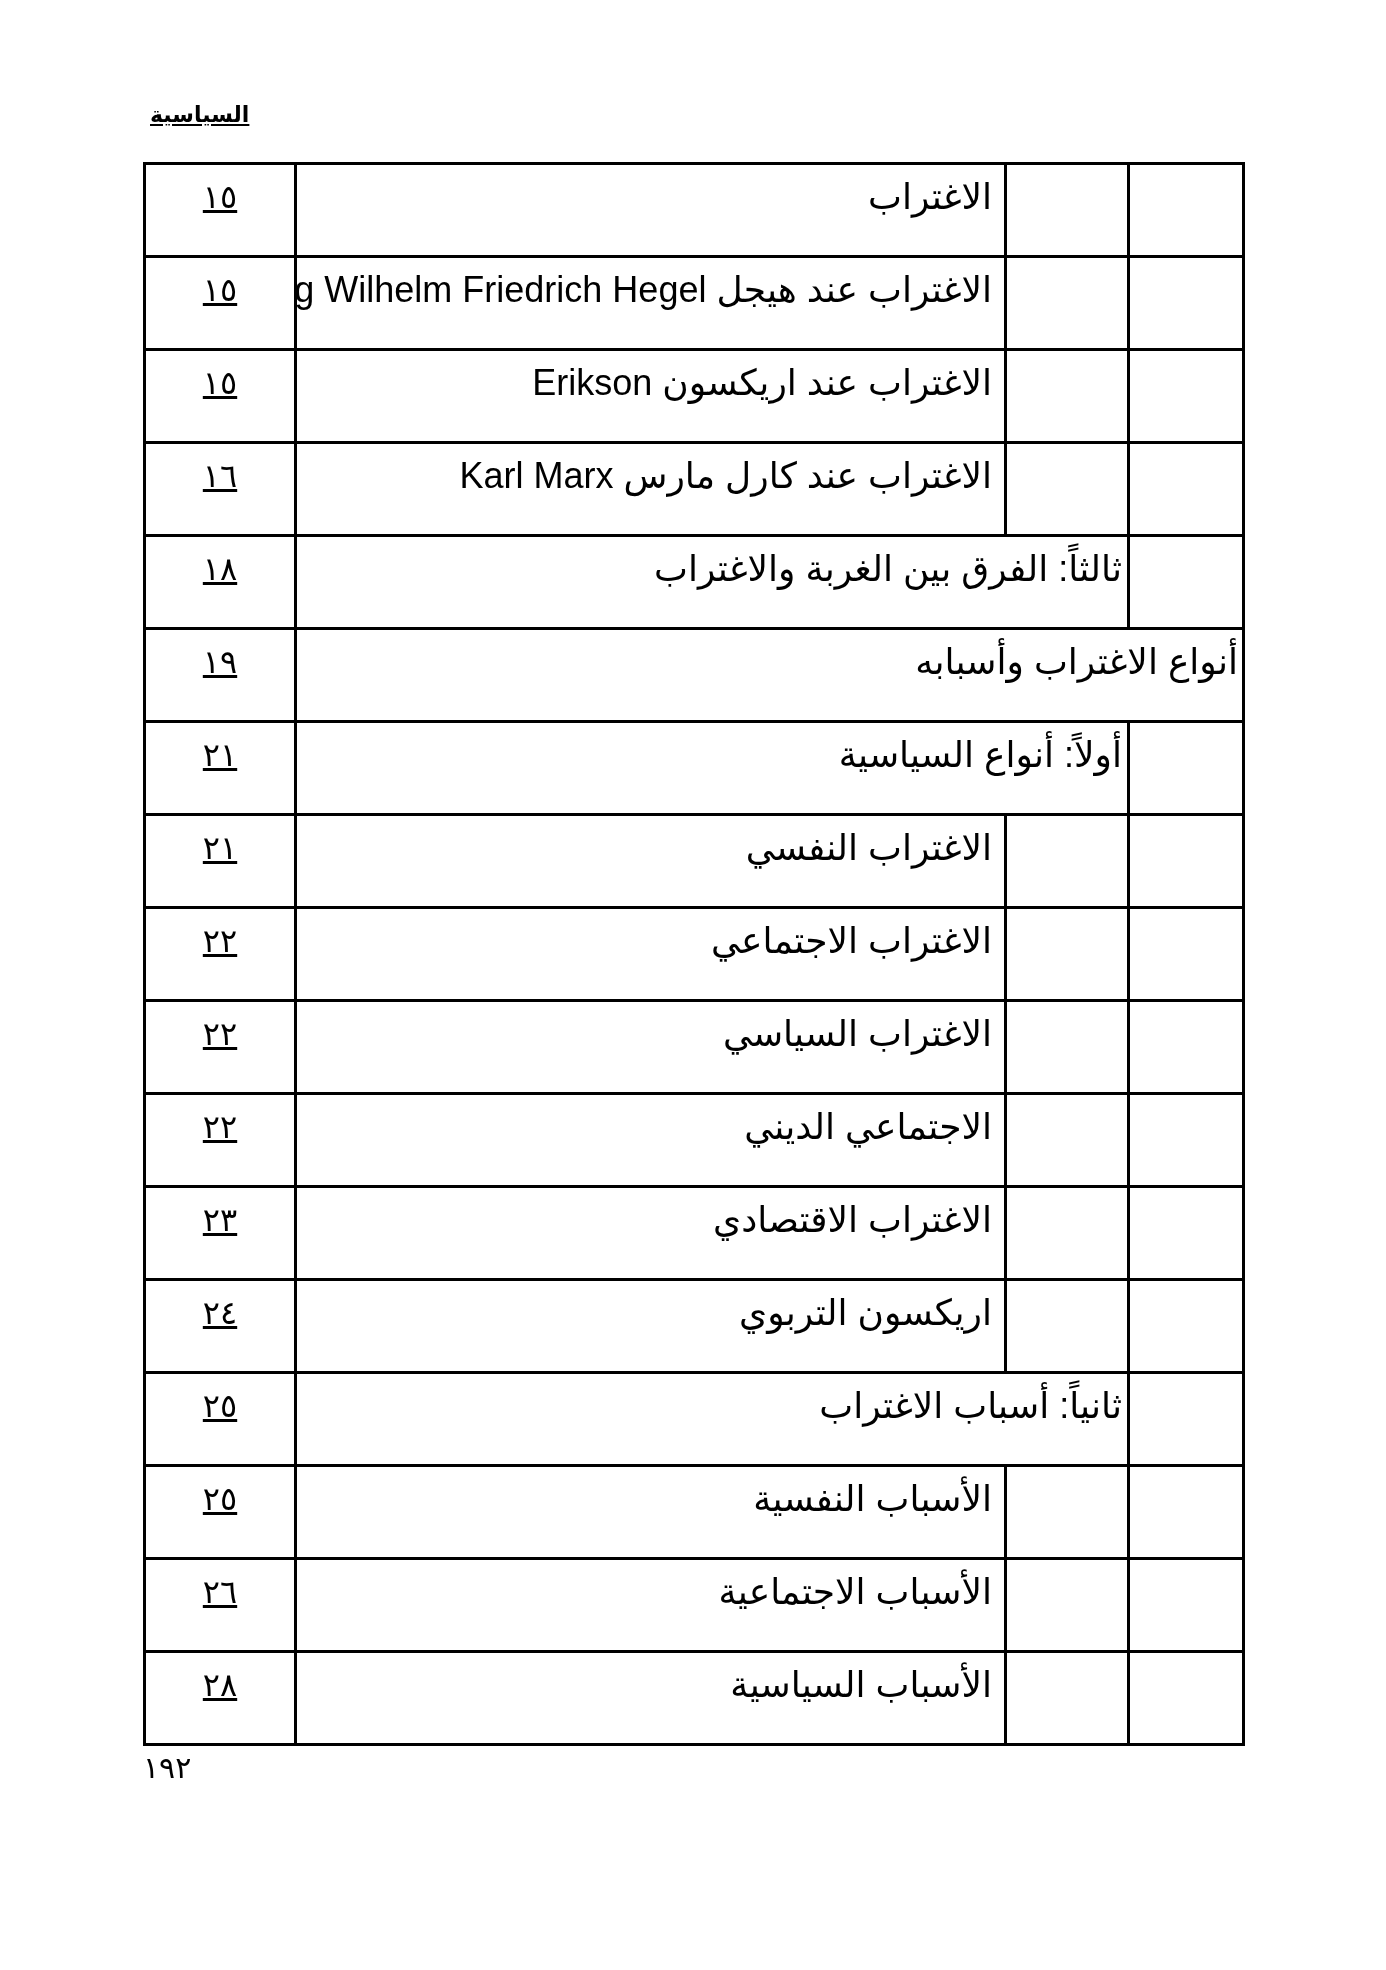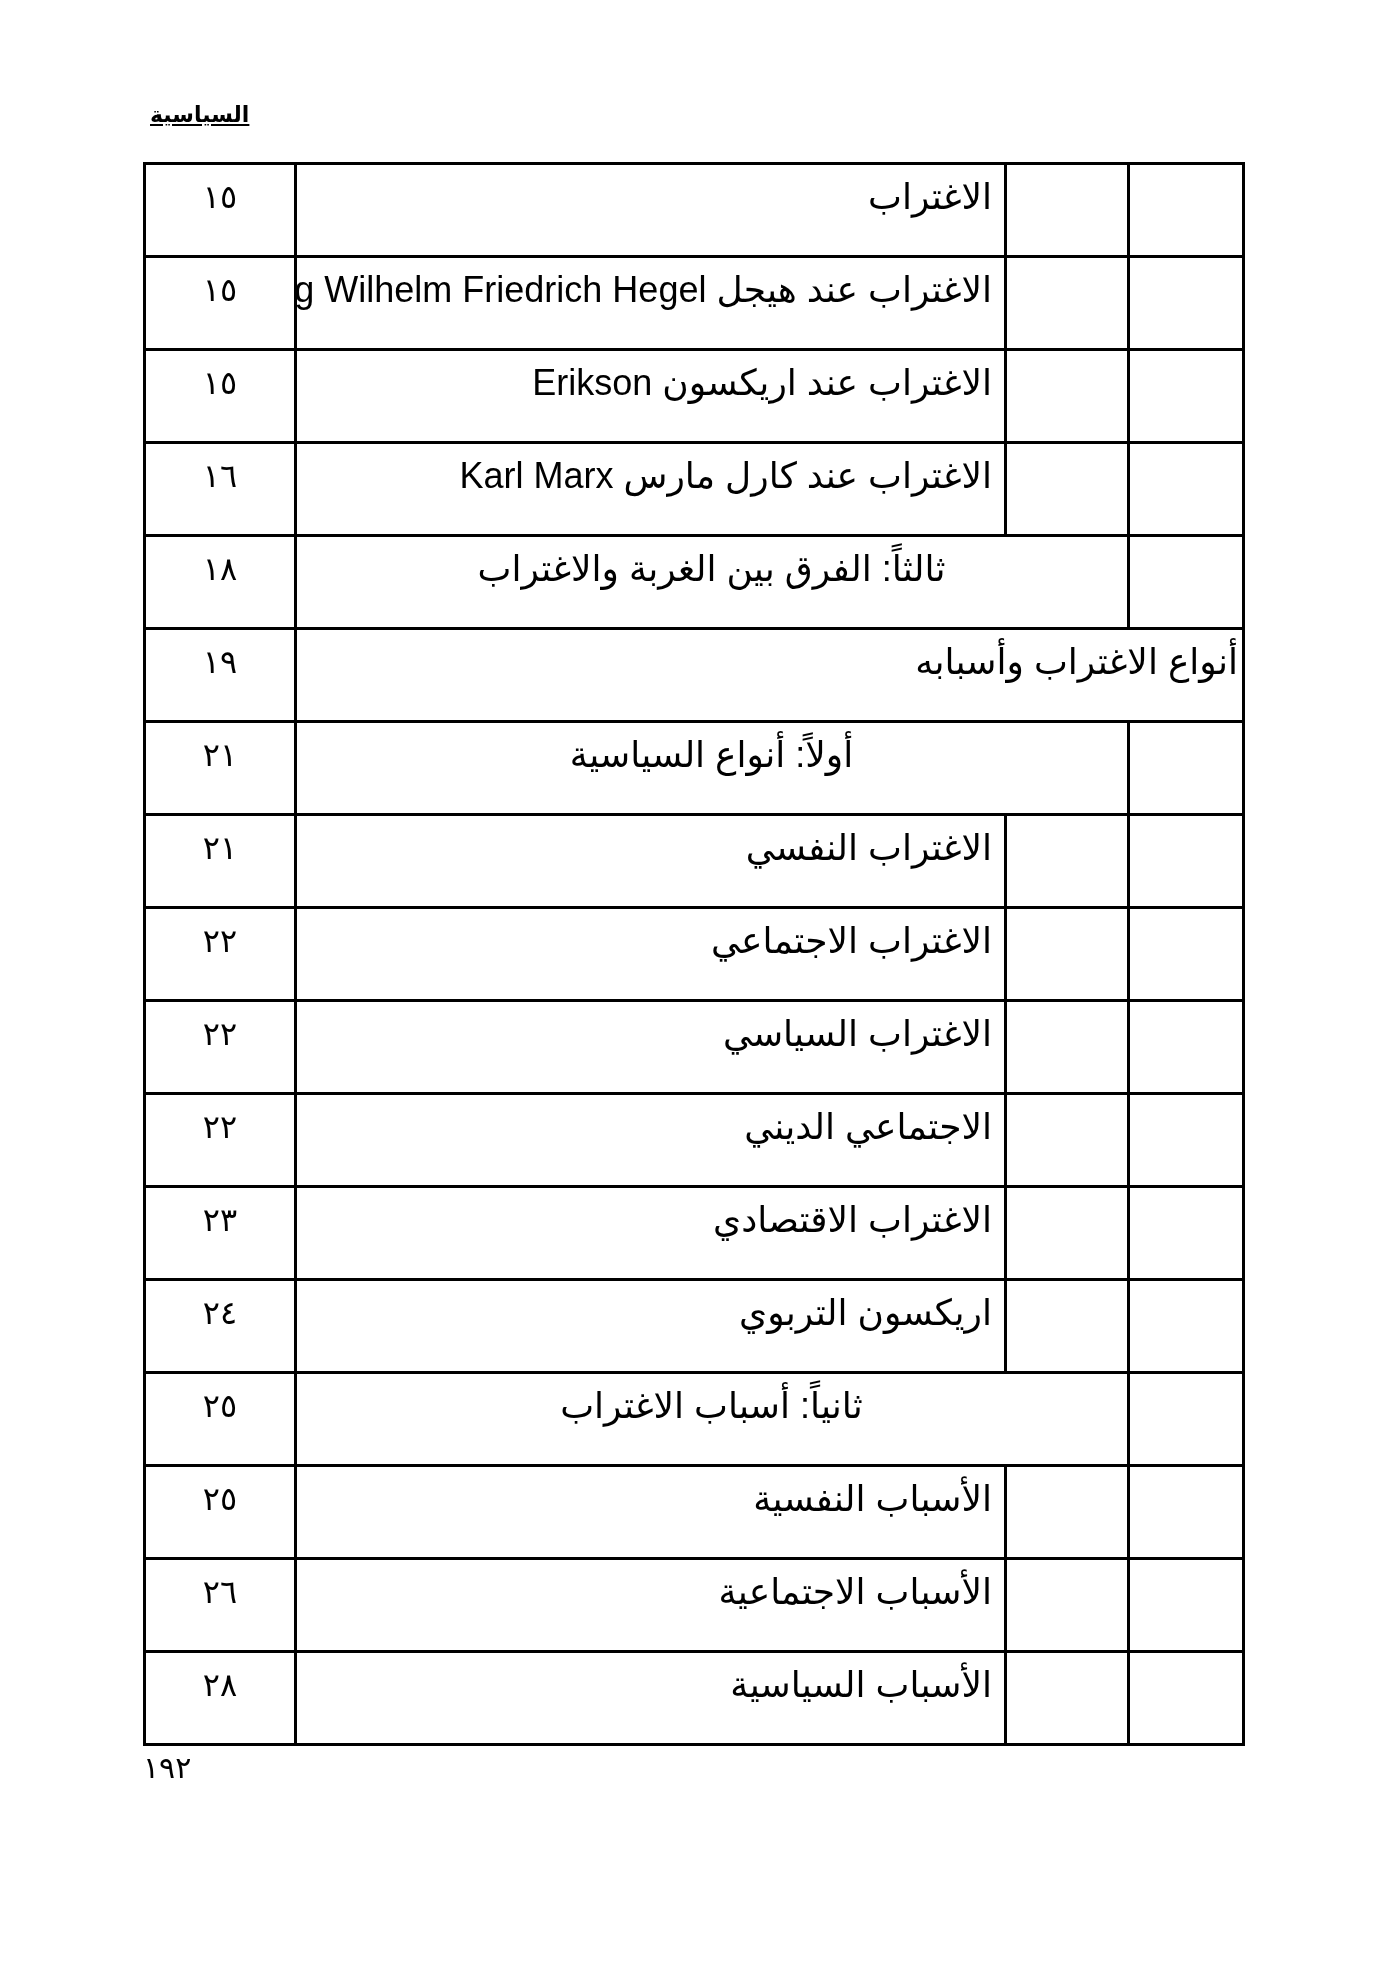--- a/index.html
+++ b/index.html
@@ -46,28 +46,29 @@
     overflow: hidden;
   }
   td.cell-title {
     text-align: right;
     font-size: 36px;
     line-height: 1.25;
     padding: 9px 12px 0 4px;
     white-space: nowrap;
     margin-left: 28px;
   }
-  td.cell-title.span2 { padding-right: 5px; text-align: center; }
+  td.cell-title.span2 { padding-right: 5px; }
   td.cell-title.span3 { padding-right: 4px; }
   td.cell-num {
     font-family: "DejaVu Sans", sans-serif;
     text-align: center;
     font-size: 32px;
     line-height: 1.2;
     padding-top: 13px;
+    text-decoration: underline;
   }
 
   .page-footer {
     position: absolute;
     left: 143px;
     top: 1751px;
     width: 1099px;
     text-align: left;
     font-family: "DejaVu Sans", sans-serif;
     font-size: 30px;

